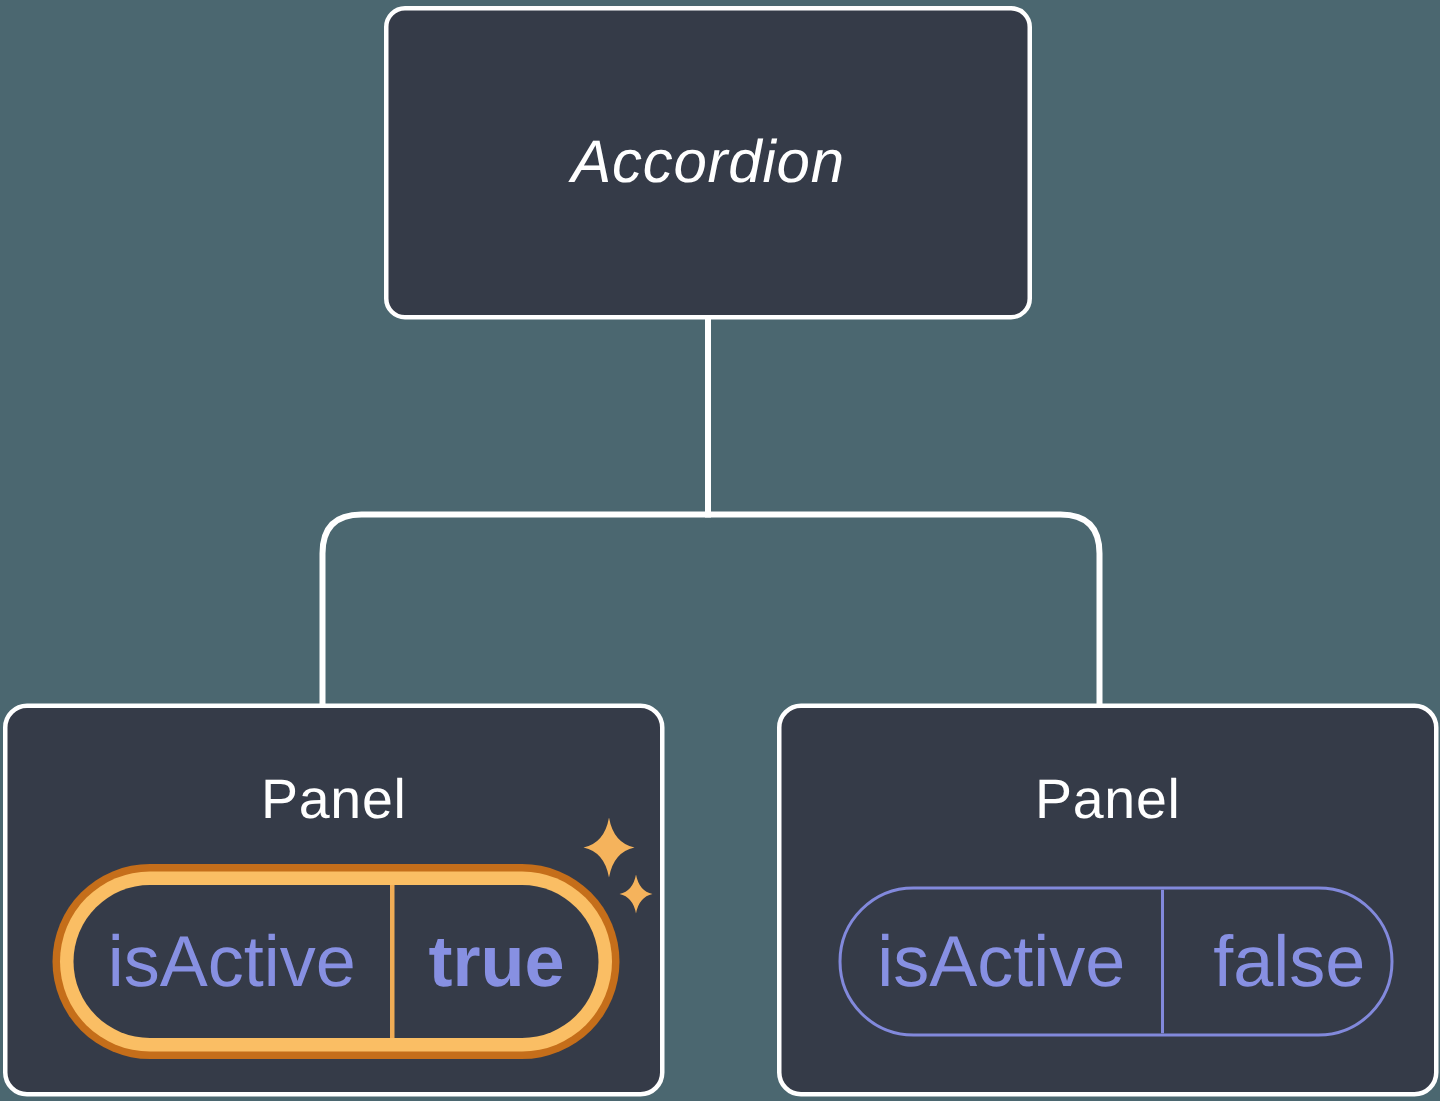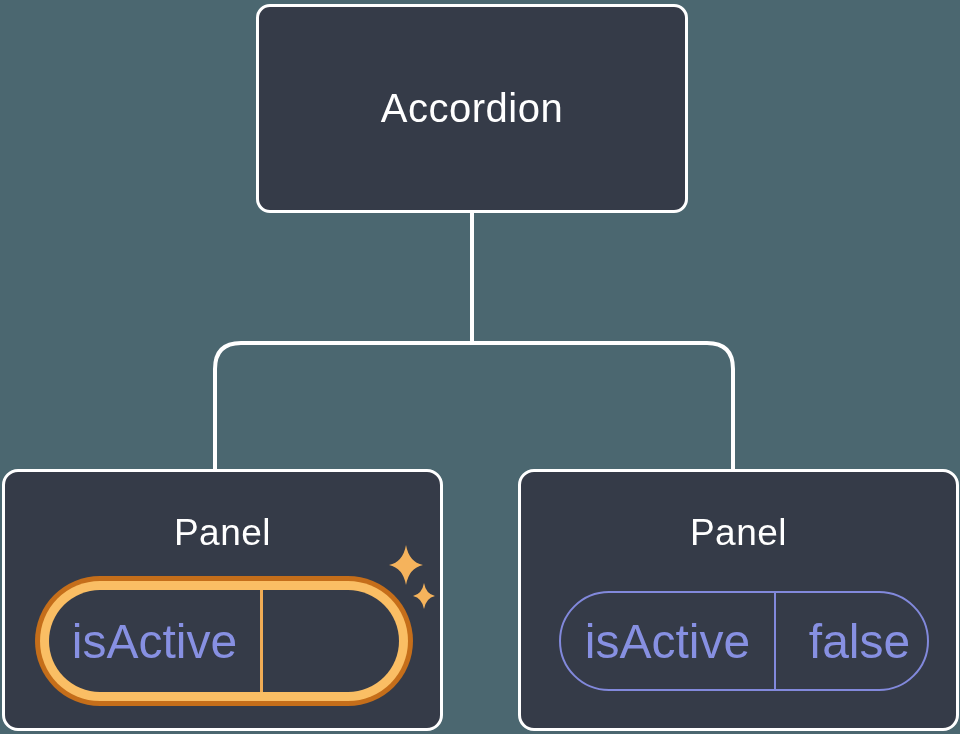--- a/index.html
+++ b/index.html
@@ -32,20 +32,21 @@
     border-radius: 14px;
     display: flex;
     align-items: center;
     justify-content: center;
   }
   .node-root .node-label {
     color: #FFFFFF;
     font-size: 40px;
     font-weight: 500;
     letter-spacing: 0.5px;
+    font-style: italic;
   }
   .node-panel {
     top: 469px;
     width: 441px; height: 262px;
     border-radius: 16px;
   }
   .node-panel-left  { left: 2px; }
   .node-panel-right { left: 518px; }
   .panel-title {
     position: absolute;
@@ -135,20 +136,21 @@
   </div>
 
   <div class="node node-panel node-panel-left">
     <div class="panel-title">Panel</div>
 
     <div class="pill-highlight-outer">
       <div class="pill-highlight-mid">
         <div class="pill-inner">
           <div class="pill-cell pill-cell-key">isActive</div>
           <div class="pill-divider-gold"></div>
+          <div class="pill-cell pill-cell-value">true</div>
         </div>
       </div>
     </div>
 
     <svg class="sparkles-svg" width="70" height="80" viewBox="0 0 70 80">
       <path d="M30 3 Q33 20 47 23 Q33 26 30 43 Q27 26 13 23 Q27 20 30 3 Z" fill="#F5B35C"></path>
       <path d="M48 41 Q50 52 59 54 Q50 56 48 67 Q46 56 37 54 Q46 52 48 41 Z" fill="#F5B35C"></path>
     </svg>
   </div>
 

